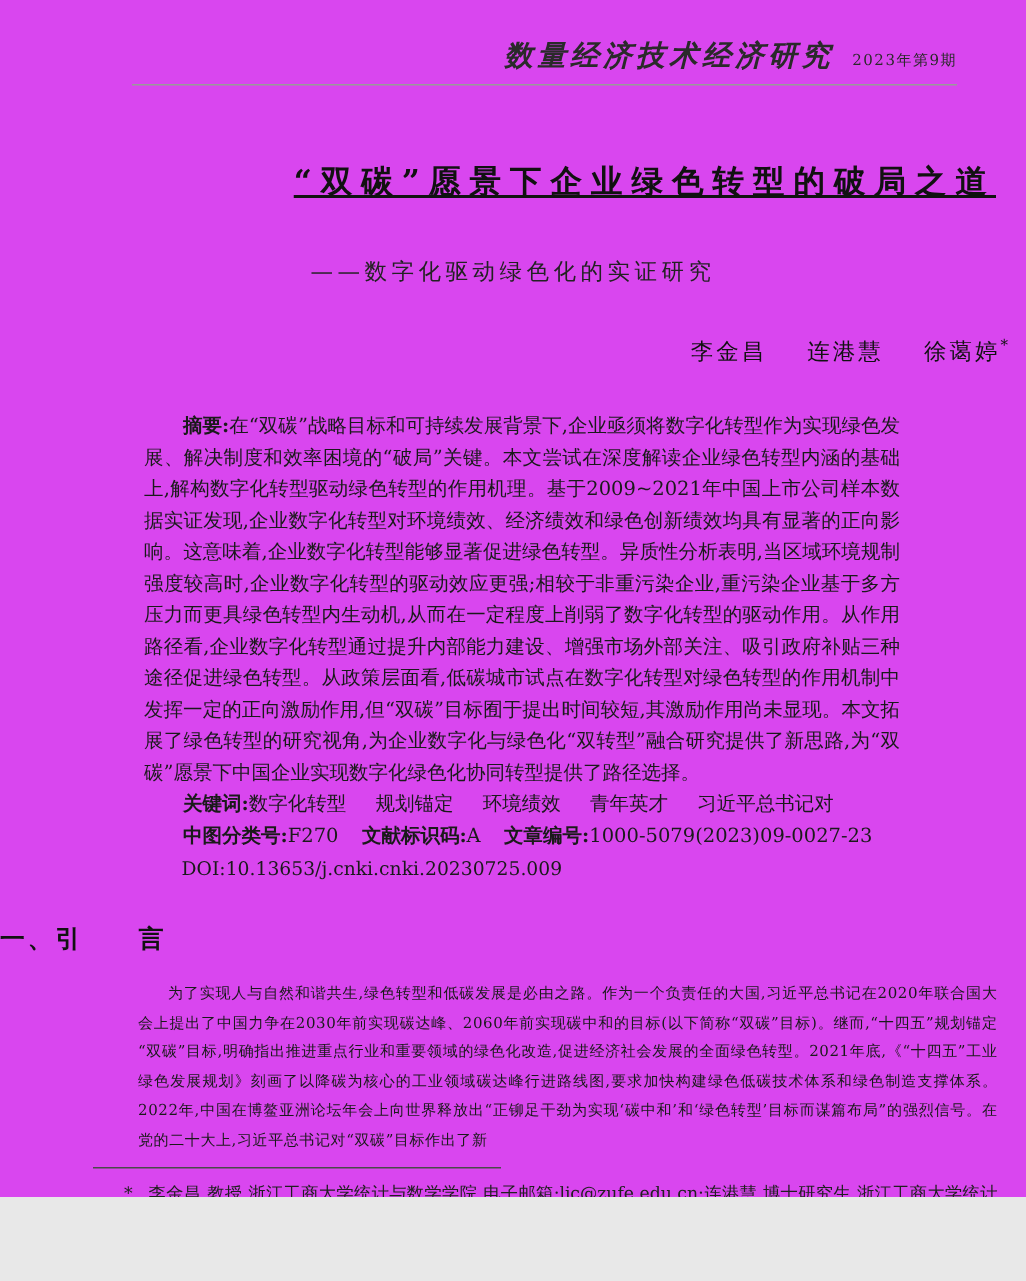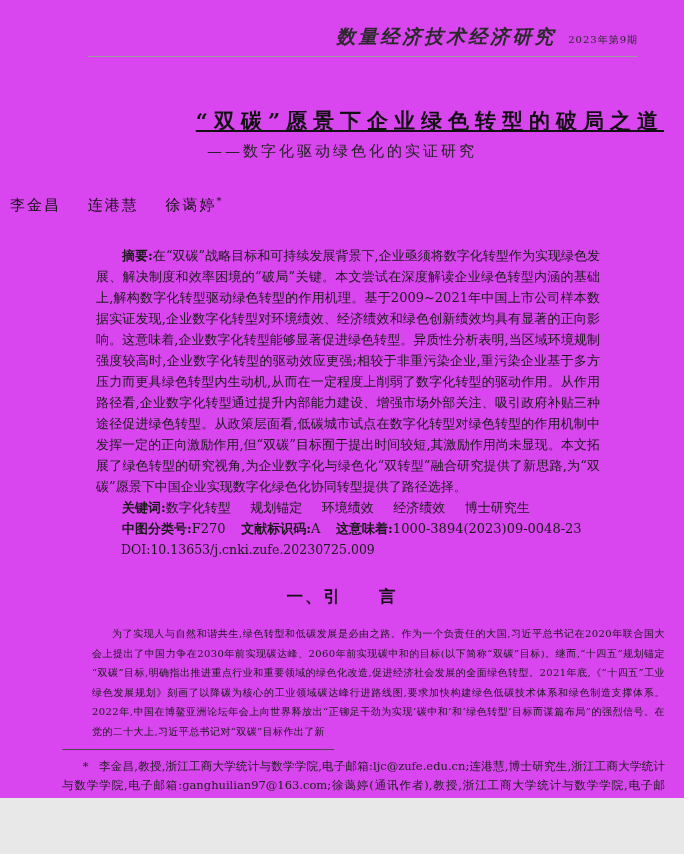--- a/index.html
+++ b/index.html
@@ -20,44 +20,44 @@
     font-size:19px;font-weight:bold;font-style:italic;letter-spacing:3px;
     color:#2a2a2a;
   }
   .journal-issue{font-size:10px;letter-spacing:1px;color:#2a2a2a;}
   
   .article-title{
     margin:50px 20px 0 20px;text-align:right;
     font-size:21px;font-weight:bold;letter-spacing:6px;color:#111;text-decoration:underline;
   }
   .article-subtitle{
-    margin-top:7px;text-align:center;
+    margin-top:37px;text-align:center;
     font-size:15px;letter-spacing:3px;color:#222;
   }
   .authors-line{
-    margin-top:34px;text-align:left;font-size:15px;letter-spacing:2px;color:#111;
+    margin-top:34px;text-align:right;font-size:15px;letter-spacing:2px;color:#111;
   }
   .authors-line .author{margin:0 10px;}
   .authors-line sup{font-size:10px;vertical-align:super;}
   
   .abstract-block{
     margin:30px 84px 0 96px;
     font-size:13px;line-height:21px;text-align:justify;color:#1a1a1a;
   }
   .abstract-block p{margin:0;}
   .abstract-p{text-indent:2em;}
   .lbl{font-weight:bold;margin-top:24px;}
   .kw-line,.clc-line,.doi-line{text-indent:2em;}
   .kw{margin-right:1.5em;}
   .kw:last-child{margin-right:0;}
   .clc-gap{display:inline-block;width:1.2em;}
   .doi-line{font-size:12.5px;letter-spacing:0;}
   
   .section-heading{
-    margin:26px 0 0 0;text-align:center;
+    margin:26px 0 0 0;
     font-size:16.5px;font-weight:bold;letter-spacing:2px;color:#111;
   }
   
   .body-par{
     margin:16px 19px 0 92px;
     font-size:10px;line-height:19.5px;text-align:justify;text-indent:2em;
     color:#1a1a1a;letter-spacing:0.4px;
   }
   
   .footnote-rule{
@@ -87,25 +87,25 @@
 
   <div class="authors-line">
     <span class="author">李金昌</span>
     <span class="author">连港慧</span>
     <span class="author"><span>徐蔼婷</span><sup>*</sup></span>
   </div>
 
   <section class="abstract-block">
     <p class="abstract-p"><span class="lbl">摘要:</span><span>在“双碳”战略目标和可持续发展背景下,企业亟须将数字化转型作为实现绿色发展、解决制度和效率困境的“破局”关键。本文尝试在深度解读企业绿色转型内涵的基础上,解构数字化转型驱动绿色转型的作用机理。基于2009~2021年中国上市公司样本数据实证发现,企业数字化转型对环境绩效、经济绩效和绿色创新绩效均具有显著的正向影响。这意味着,企业数字化转型能够显著促进绿色转型。异质性分析表明,当区域环境规制强度较高时,企业数字化转型的驱动效应更强;相较于非重污染企业,重污染企业基于多方压力而更具绿色转型内生动机,从而在一定程度上削弱了数字化转型的驱动作用。从作用路径看,企业数字化转型通过提升内部能力建设、增强市场外部关注、吸引政府补贴三种途径促进绿色转型。从政策层面看,低碳城市试点在数字化转型对绿色转型的作用机制中发挥一定的正向激励作用,但“双碳”目标囿于提出时间较短,其激励作用尚未显现。本文拓展了绿色转型的研究视角,为企业数字化与绿色化“双转型”融合研究提供了新思路,为“双碳”愿景下中国企业实现数字化绿色化协同转型提供了路径选择。</span></p>
 
-    <p class="kw-line"><span class="lbl">关键词:</span><span class="kw">数字化转型</span><span class="kw">规划锚定</span><span class="kw">环境绩效</span><span class="kw">经济绩效</span><span class="kw">博士研究生</span></p>
+    <p class="kw-line"><span class="lbl">关键词:</span><span class="kw">数字化转型</span><span class="kw">规划锚定</span><span class="kw">环境绩效</span><span class="kw">青年英才</span><span class="kw">习近平总书记对</span></p>
 
-    <p class="clc-line"><span class="lbl">中图分类号:</span><span>F270</span><span class="clc-gap"></span><span class="lbl">文献标识码:</span><span>A</span><span class="clc-gap"></span><span class="lbl">这意味着:</span><span>1000-3894(2023)09-0048-23</span></p>
+    <p class="clc-line"><span class="lbl">中图分类号:</span><span>F270</span><span class="clc-gap"></span><span class="lbl">文献标识码:</span><span>A</span><span class="clc-gap"></span><span class="lbl">文章编号:</span><span>1000-5079(2023)09-0027-23</span></p>
 
-    <p class="doi-line">DOI:10.13653/j.cnki.zufe.20230725.009</p>
+    <p class="doi-line">DOI:10.13653/j.cnki.cnki.20230725.009</p>
   </section>
 
   <h2 class="section-heading">一、引　　言</h2>
 
   <p class="body-par">为了实现人与自然和谐共生,绿色转型和低碳发展是必由之路。作为一个负责任的大国,习近平总书记在2020年联合国大会上提出了中国力争在2030年前实现碳达峰、2060年前实现碳中和的目标(以下简称“双碳”目标)。继而,“十四五”规划锚定“双碳”目标,明确指出推进重点行业和重要领域的绿色化改造,促进经济社会发展的全面绿色转型。2021年底,《“十四五”工业绿色发展规划》刻画了以降碳为核心的工业领域碳达峰行进路线图,要求加快构建绿色低碳技术体系和绿色制造支撑体系。2022年,中国在博鳌亚洲论坛年会上向世界释放出“正铆足干劲为实现‘碳中和’和‘绿色转型’目标而谋篇布局”的强烈信号。在党的二十大上,习近平总书记对“双碳”目标作出了新</p>
 
   <div class="footnote-rule"></div>
 
   <p class="footnote"><span class="fn-marker">*</span><span>李金昌,教授,浙江工商大学统计与数学学院,电子邮箱:ljc@zufe.edu.cn;连港慧,博士研究生,浙江工商大学统计与数学学院,电子邮箱:ganghuilian97@163.com;徐蔼婷(通讯作者),教授,浙江工商大学统计与数学学院,电子邮箱:aitingxu@163.com。本文获国家社科基金重大项目(22&amp;ZD162、18ZDA125)、浙江省哲学社会科学规划领军人才培育课题(青年英才)(22QNYC14ZD)、浙江省重点建设高校优势特色学科(浙江工商大学统计学)和统计数据工程技术与应用协同创新中心资助。感谢匿名审稿专家的宝贵意见,文责自负。</span></p>
 

